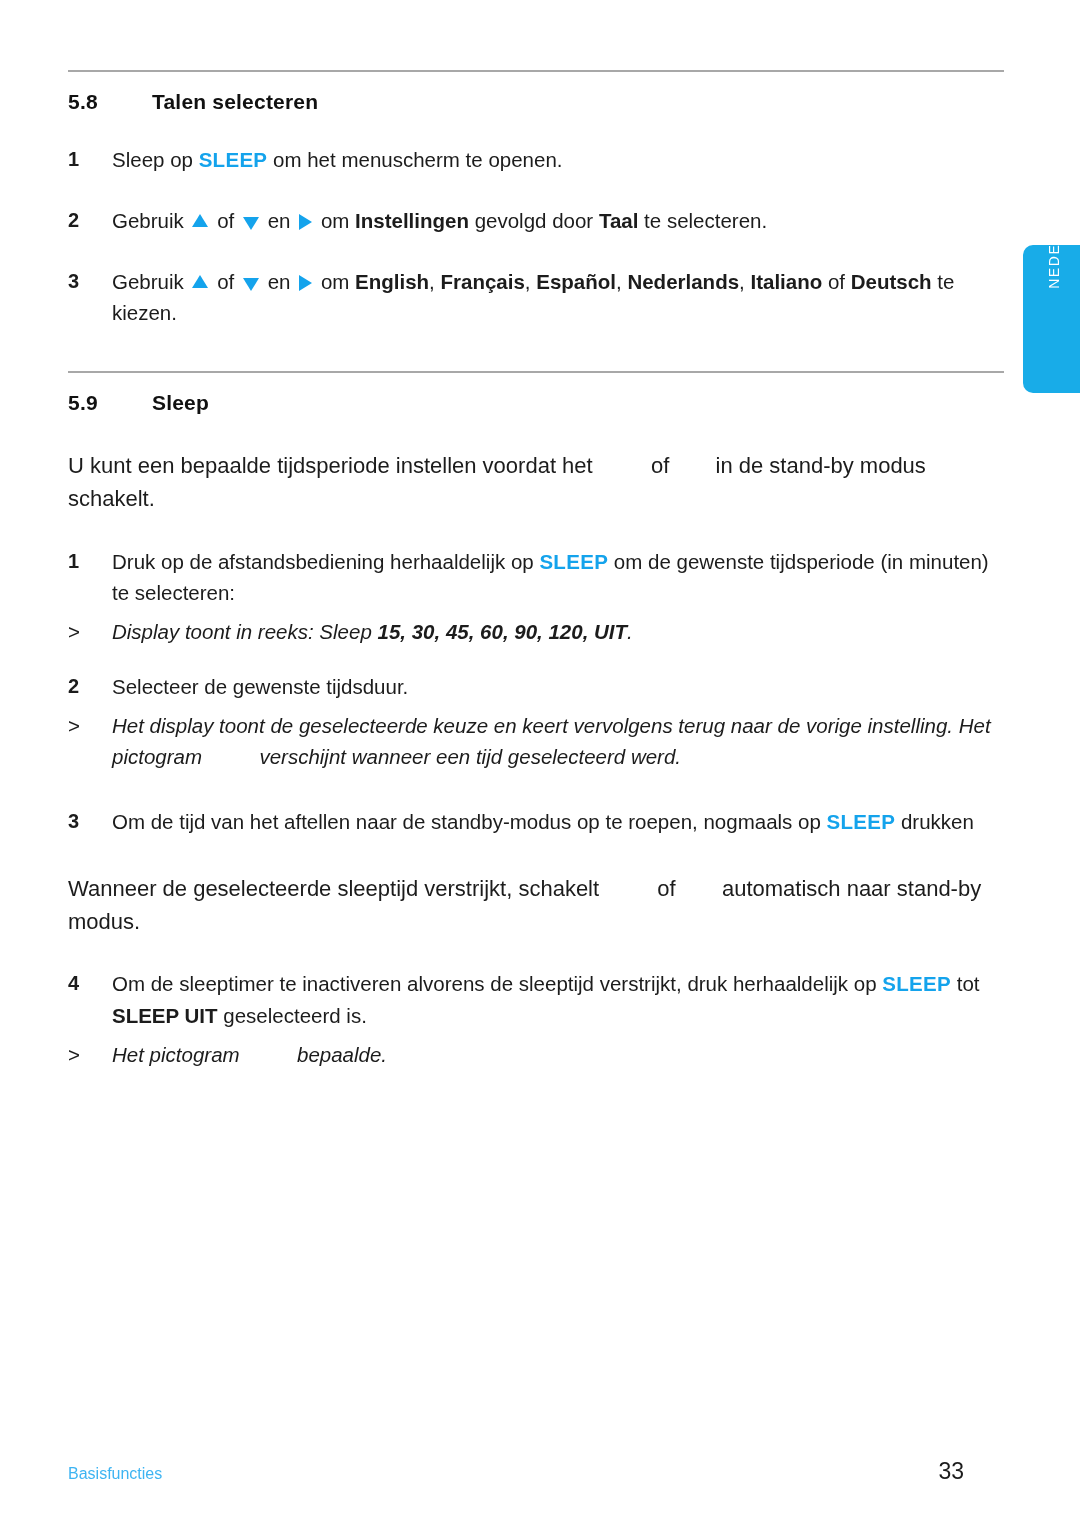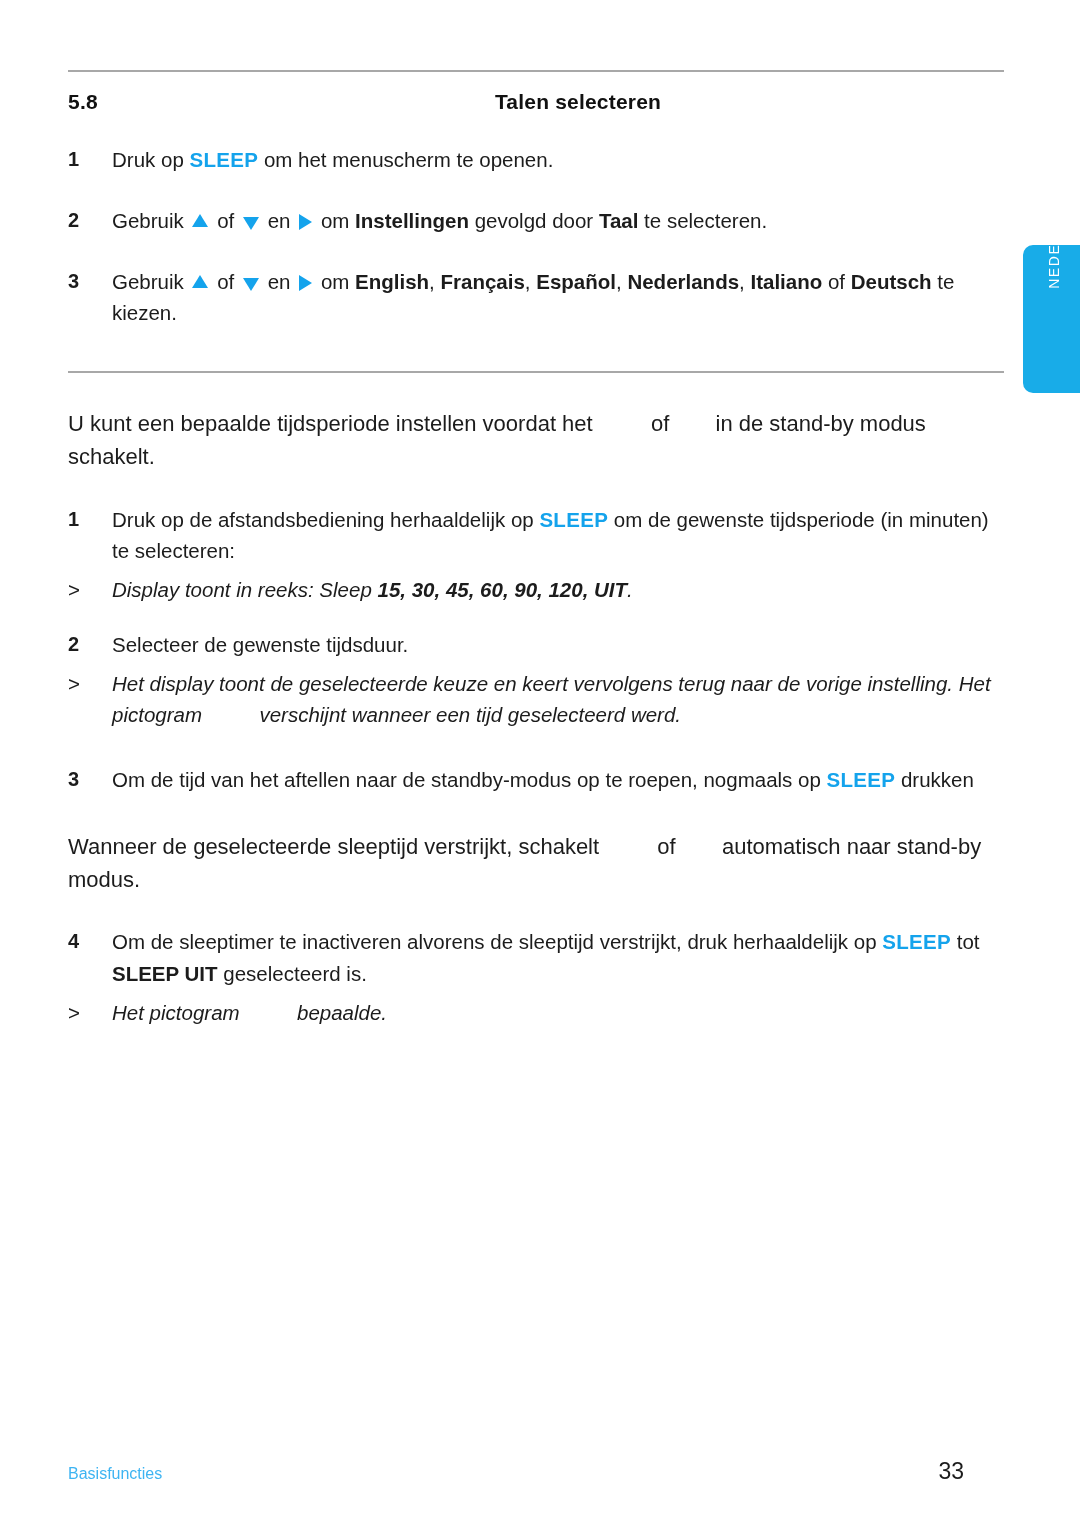--- a/index.html
+++ b/index.html
@@ -45,21 +45,21 @@
     font-weight: bold;
     font-size: 21px;
     letter-spacing: 0.2px;
     color: #111111;
     margin-top: 18px;
   }
   .section-num {
     width: 84px;
     flex: 0 0 84px;
   }
-  .section-title { flex: 1; text-align: center; }
+  .section-title { flex: 1; }
 
   
   .step {
     display: flex;
     margin-top: 30px;
     font-size: 20.5px;
     line-height: 1.52;
     color: #1c1c1c;
   }
   .step-num {
@@ -191,35 +191,39 @@
 
     <div class="rule"></div>
 
     <div class="section-head">
       <span class="section-num">5.8</span>
       <span class="section-title">Talen selecteren</span>
     </div>
 
     <div class="step">
       <span class="step-num">1</span>
-      <span class="step-body"><span>Druk op </span><span class="key">SLEEP</span><span> om het menuscherm te openen.</span></span>
+      <span class="step-body"><span>Sleep op </span><span class="key">SLEEP</span><span> om het menuscherm te openen.</span></span>
     </div>
 
     <div class="step">
       <span class="step-num">2</span>
       <span class="step-body"><span>Gebruik </span><span class="tri tri-up"></span><span> of </span><span class="tri tri-down"></span><span> en </span><span class="tri tri-right"></span><span> om </span><span class="b">Instellingen</span><span> gevolgd door </span><span class="b">Taal</span><span> te selecteren.</span></span>
     </div>
 
     <div class="step">
       <span class="step-num">3</span>
       <span class="step-body"><span>Gebruik </span><span class="tri tri-up"></span><span> of </span><span class="tri tri-down"></span><span> en </span><span class="tri tri-right"></span><span> om </span><span class="b">English</span><span>, </span><span class="b">Français</span><span>, </span><span class="b">Español</span><span>, </span><span class="b">Nederlands</span><span>, </span><span class="b">Italiano</span><span> of </span><span class="b">Deutsch</span><span> te kiezen.</span></span>
     </div>
 
     <div class="rule" style="margin-top:42px;"></div>
 
+    <div class="section-head">
+      <span class="section-num">5.9</span>
+      <span class="section-title">Sleep</span>
+    </div>
 
     <div class="para"><span>U kunt een bepaalde tijdsperiode instellen voordat het </span><span class="gap"></span><span> of </span><span class="gap-sm"></span><span> in de stand-by modus schakelt.</span></div>
 
     <div class="step">
       <span class="step-num">1</span>
       <span class="step-body"><span>Druk op de afstandsbediening herhaaldelijk op </span><span class="key">SLEEP</span><span> om de gewenste tijdsperiode (in minuten) te selecteren:</span></span>
     </div>
 
     <div class="result">
       <span class="result-marker">&gt;</span>

